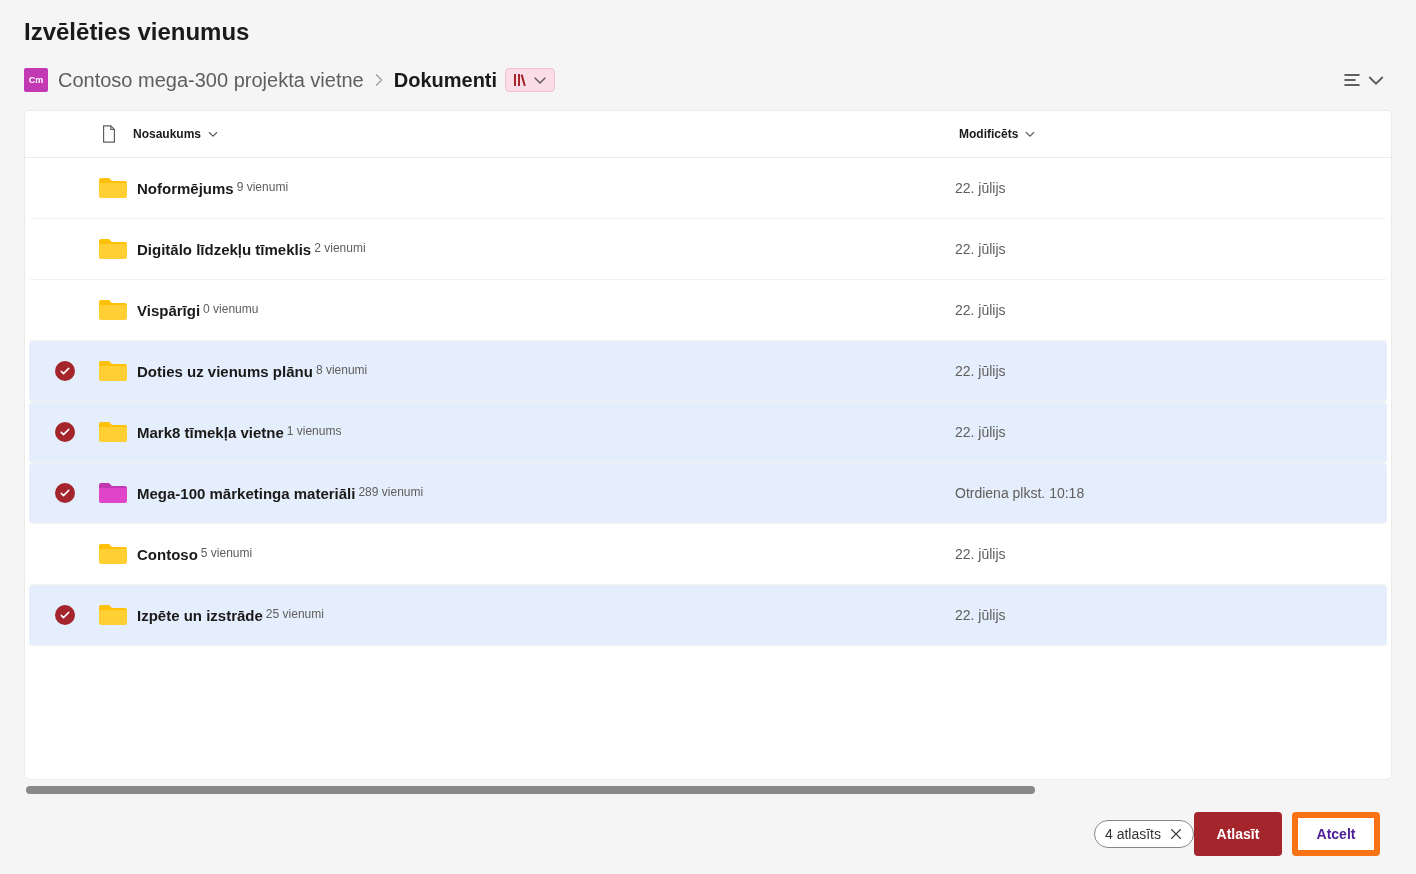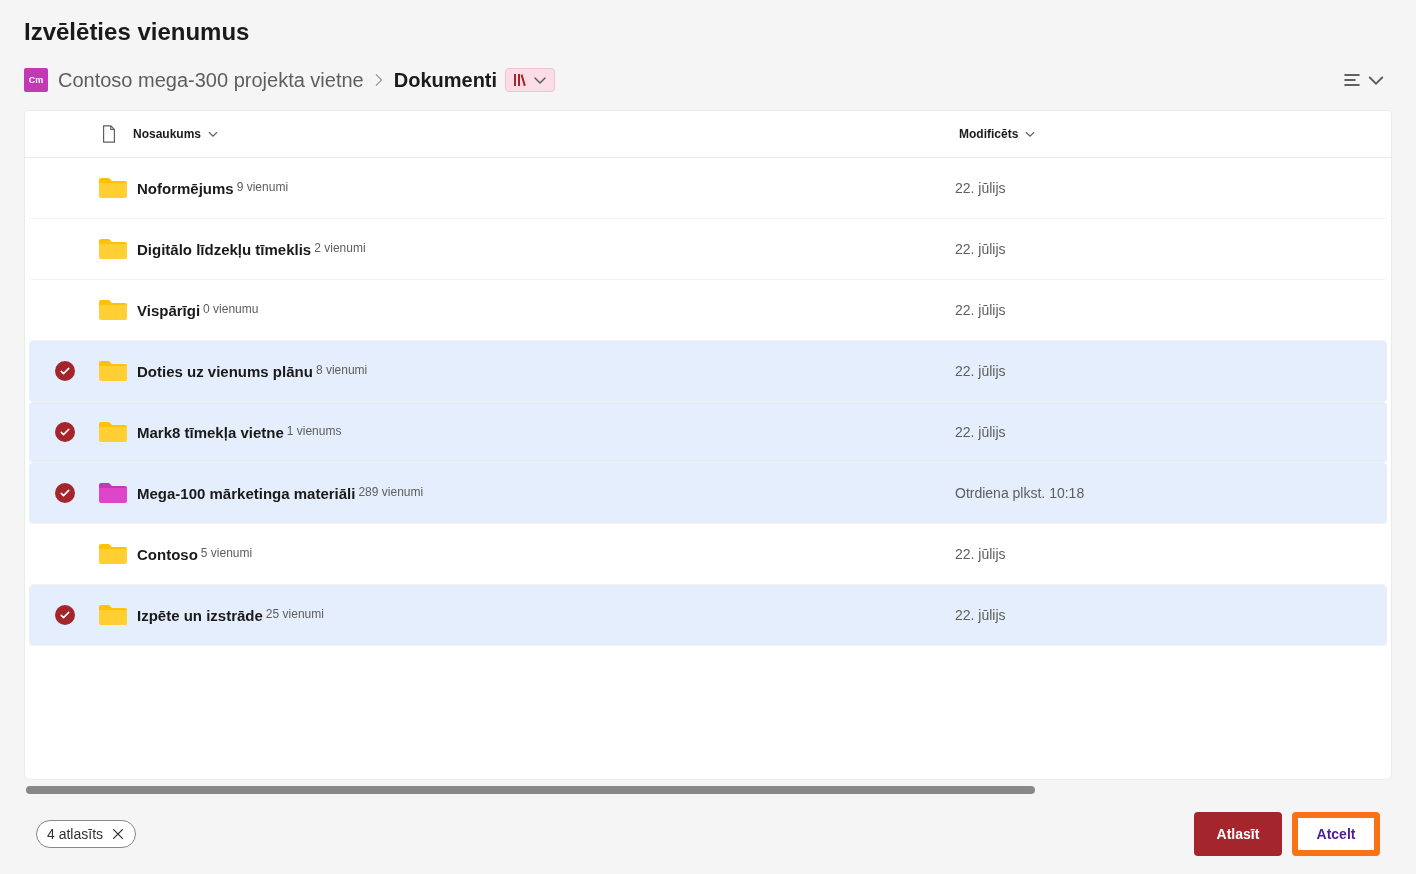--- a/index.html
+++ b/index.html
@@ -150,21 +150,21 @@
   .h-scroll-thumb {
     height: 8px;
     width: 74%;
     background: #8a8886;
     border-radius: 4px;
   }
 
   .footer {
     display: flex;
     align-items: center;
-    justify-content: space-between;
+    justify-content: flex-end;
     padding: 10px 12px 18px 12px;
   }
   .sel-pill {
     display: inline-flex;
     align-items: center;
     gap: 8px;
     border: 1px solid #8a8886;
     border-radius: 16px;
     background: #fff;
     padding: 5px 10px;

